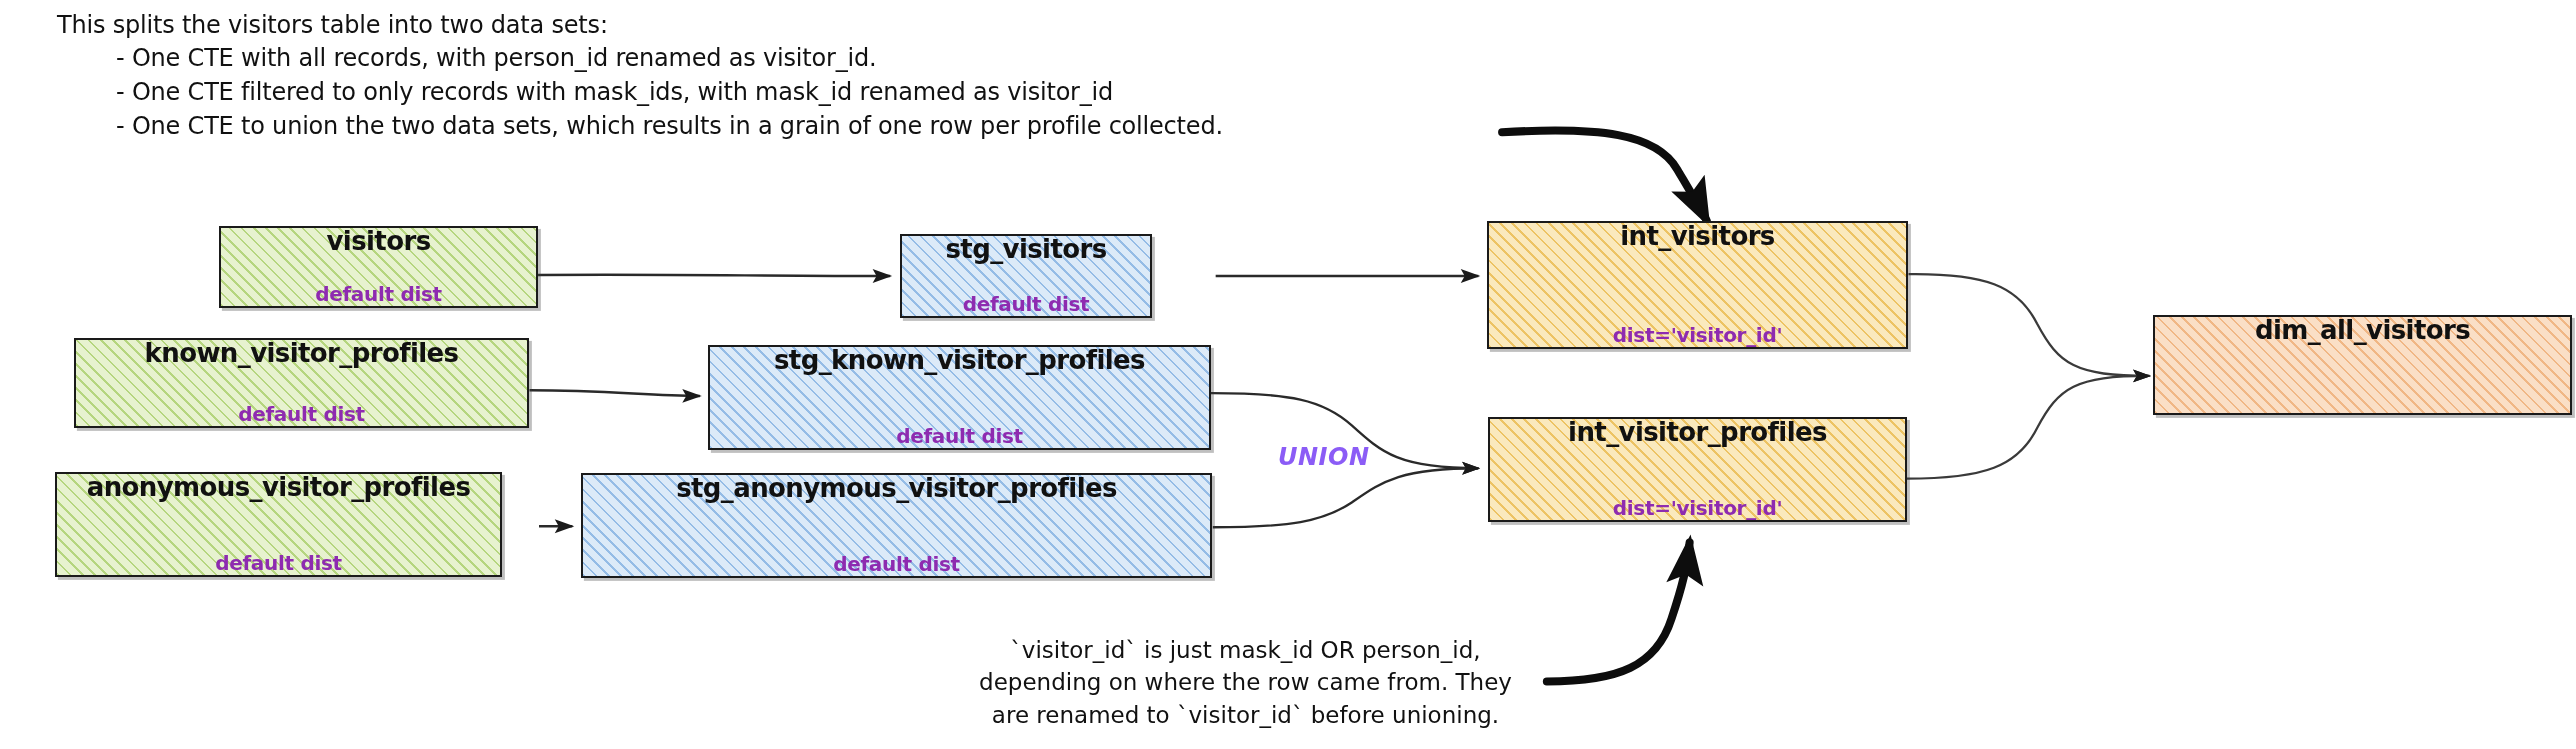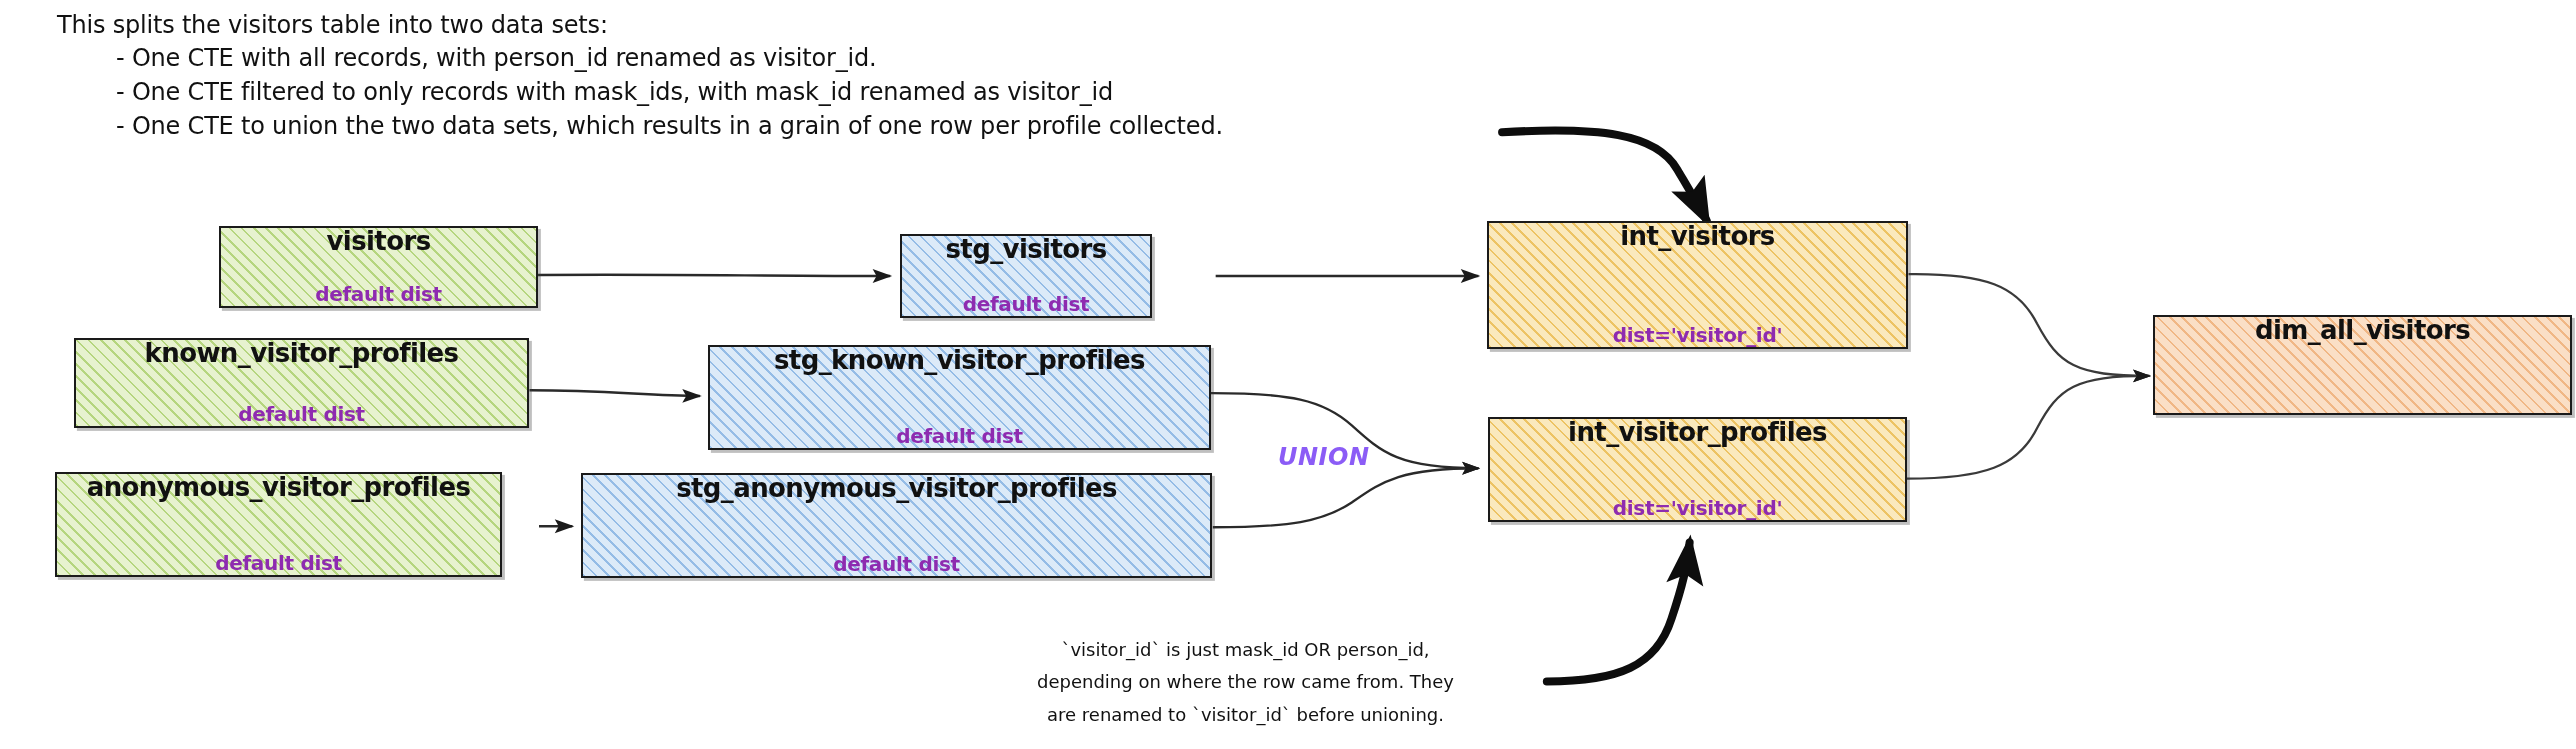--- a/index.html
+++ b/index.html
@@ -111,21 +111,21 @@
     font-family: "DejaVu Sans", sans-serif;
     font-style: italic;
     font-weight: 600;
     font-size: 24px;
     color: #8b5cf6;
     letter-spacing: 0.5px;
   }
   .bottom-note {
     position: absolute;
     font-family: "DejaVu Sans", sans-serif;
-    font-size: 18px;
+    font-size: 23px;
     line-height: 32px;
     color: #111111;
     text-align: center;
     white-space: pre;
   }
 </style>
 </head>
 <body>
 
 <div id="canvas">

